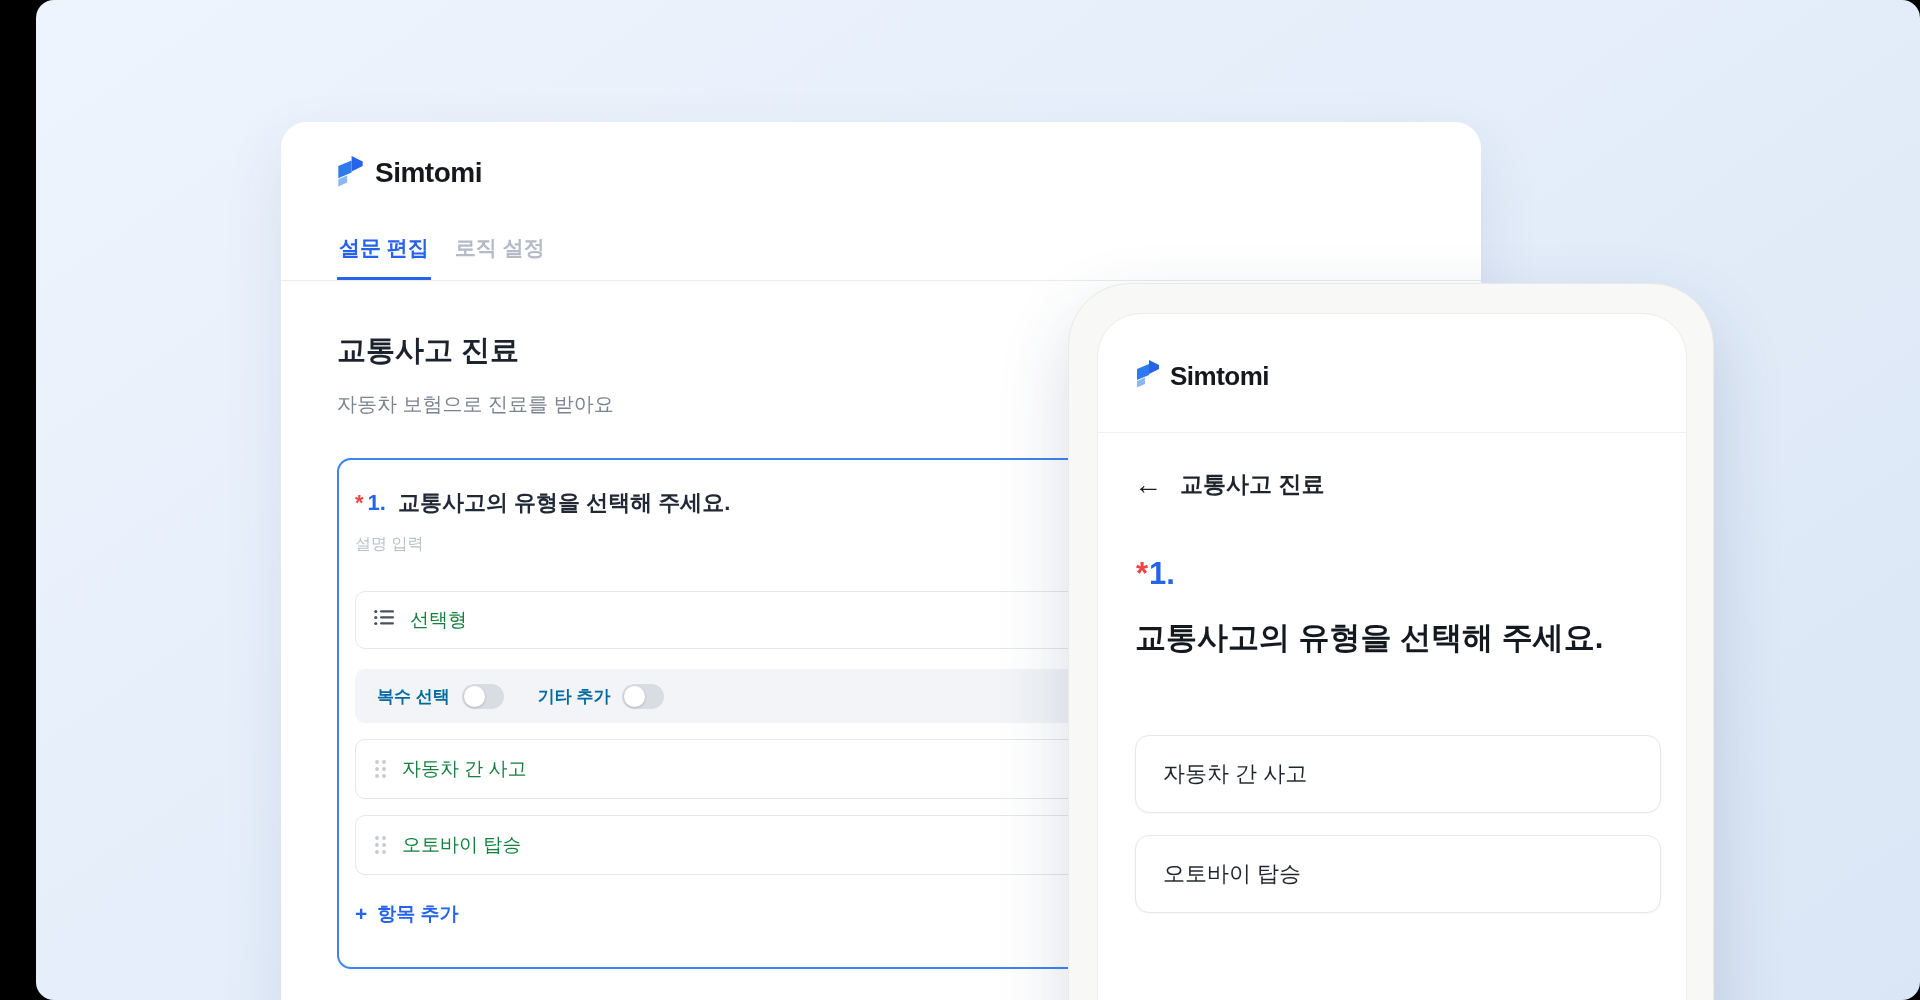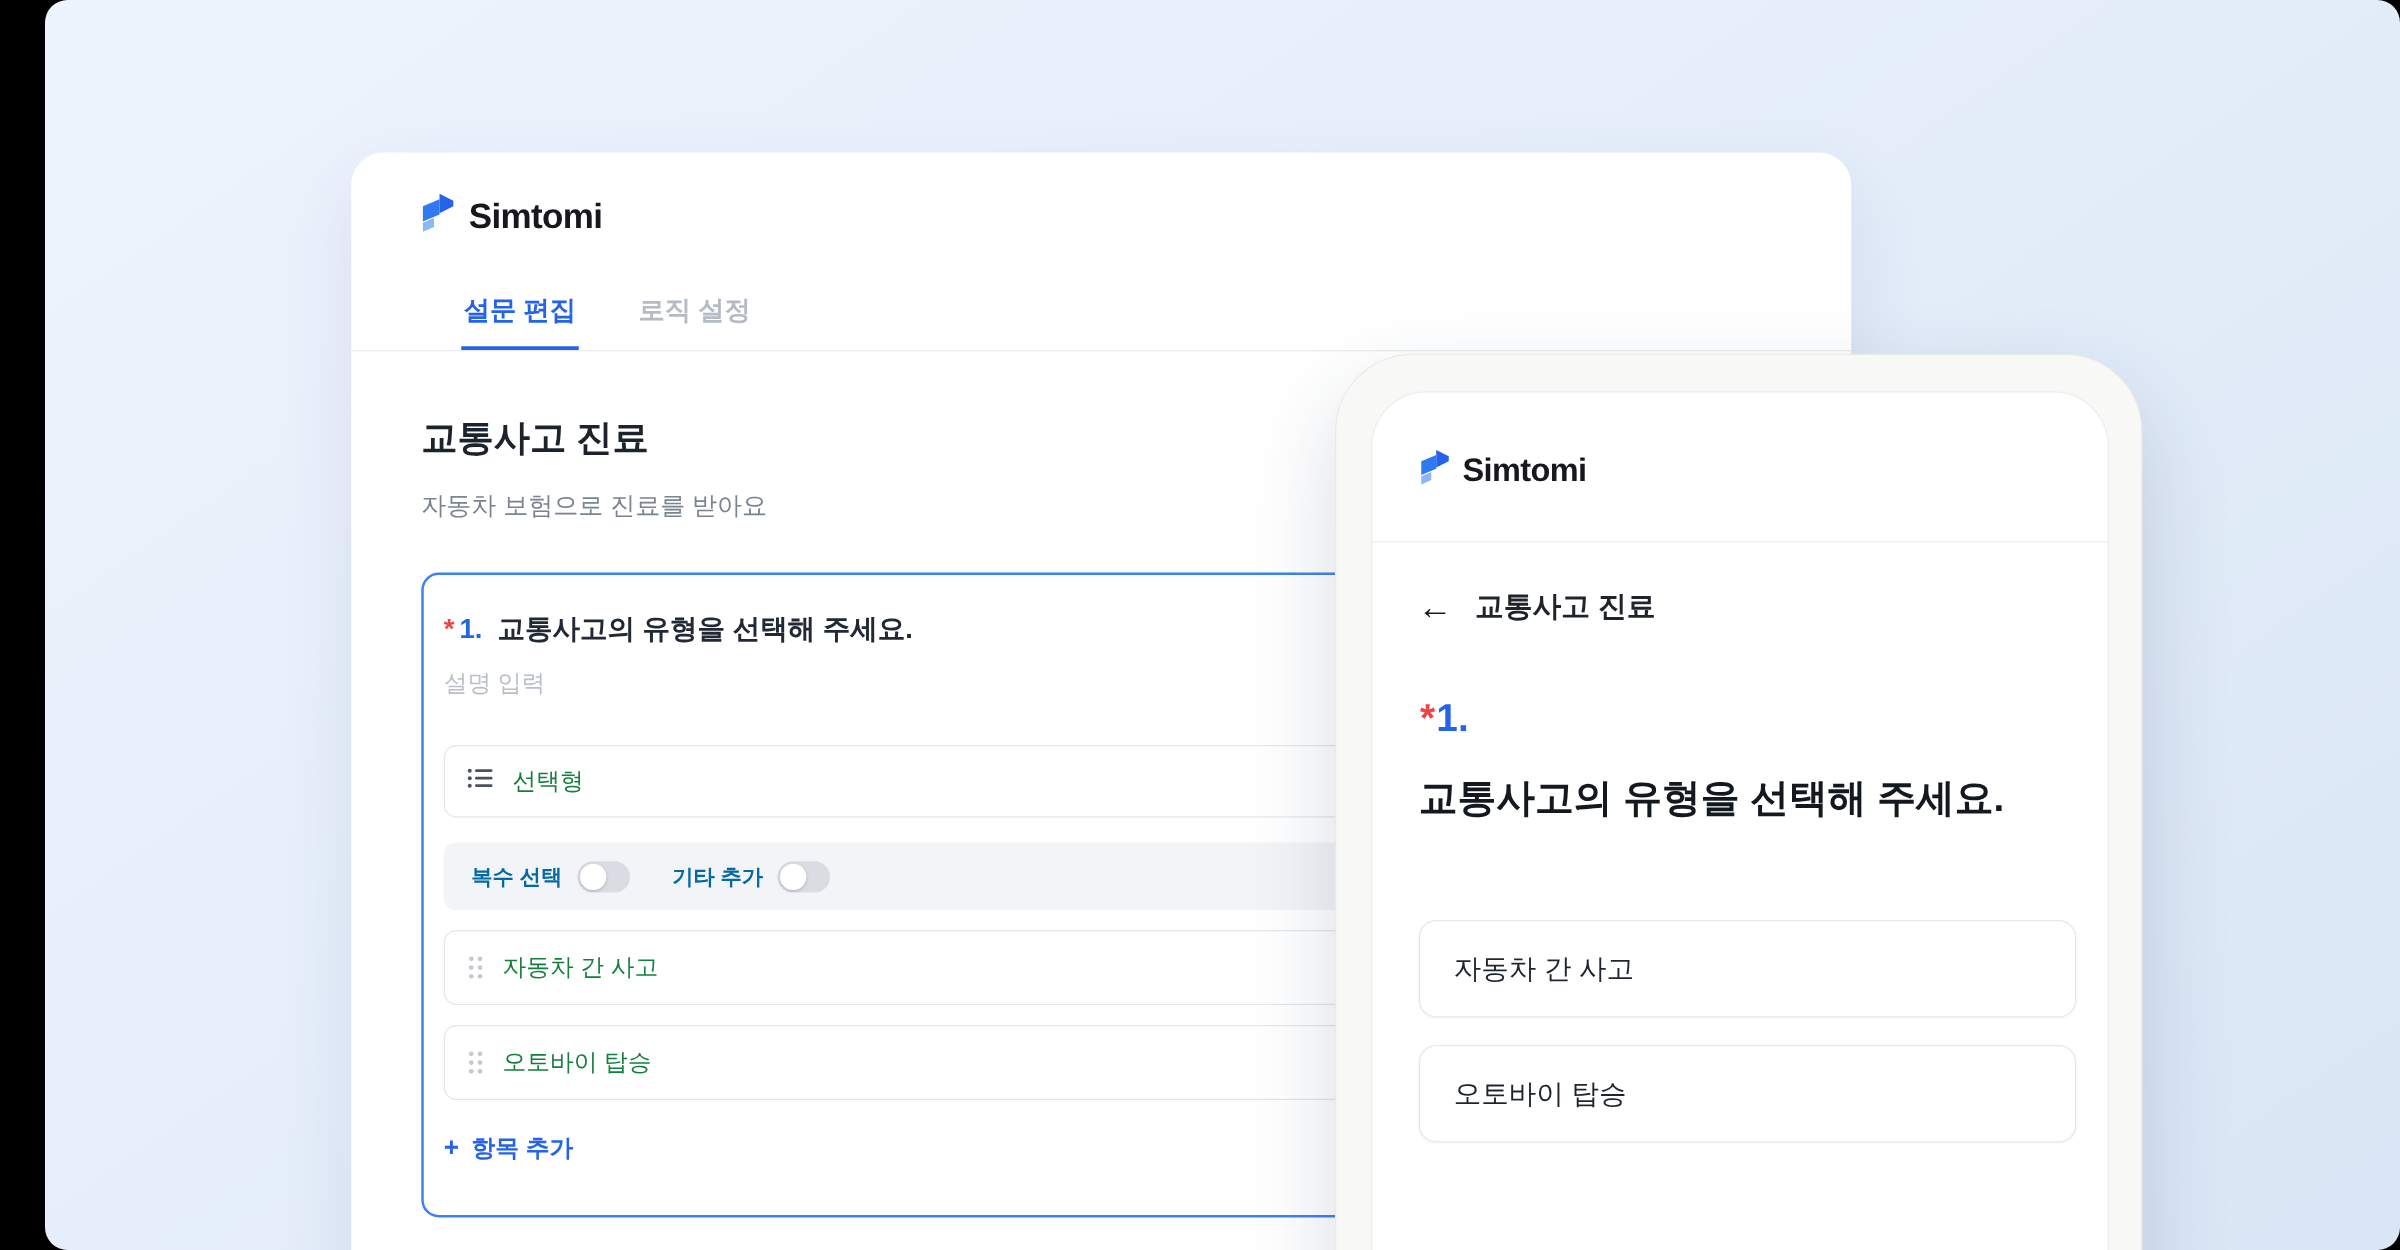--- a/index.html
+++ b/index.html
@@ -31,22 +31,22 @@
   .logo-text { font-size: 28px; font-weight: 800; color: #16181d; letter-spacing: -0.5px; }
   .dc-actions { display: flex; align-items: center; gap: 12px; }
   .btn {
     border: none; border-radius: 9px; cursor: pointer;
     font-family: inherit; font-size: 17px; font-weight: 600;
     padding: 11px 21px; color: #30363f; background: #f0f2f5;
   }
   .btn.primary { background: #2563eb; color: #ffffff; }
 
   .dc-tabs {
-    display: flex; gap: 46px;
-    padding: 4px 88px 0;
+    display: flex; gap: 22px;
+    padding: 4px 56px 0;
     border-bottom: 1px solid #e8ebef;
   }
   .tab {
     font-size: 21px; font-weight: 700; color: #b4bbc6;
     padding: 6px 2px 15px; cursor: pointer;
     border-bottom: 3px solid transparent;
   }
   .tab.active { color: #2563eb; border-bottom-color: #2563eb; }
 
   .dc-body { padding: 50px 56px 0; }
@@ -58,21 +58,21 @@
     width: 1090px;
     border: 2px solid #3d82f6;
     border-radius: 14px;
     padding: 28px 24px 40px 16px;
     background: #fff;
   }
   .q-line { display: flex; align-items: baseline; font-size: 22px; font-weight: 700; }
   .req { color: #ef4444; margin-right: 4px; }
   .q-num { color: #2563eb; margin-right: 12px; }
   .q-text { color: #222936; }
-  .q-desc { margin-top: 16px; font-size: 19px; color: #b9bfc9; }
+  .q-desc { margin-top: 16px; font-size: 16px; color: #b9bfc9; }
 
   .field {
     display: flex; align-items: center; gap: 15px;
     height: 58px; padding: 0 18px;
     border: 1.5px solid #e3e6ea; border-radius: 10px;
     background: #fff; font-size: 19px; color: #15803d;
   }
   .type-select { margin-top: 36px; cursor: pointer; }
 
   .toggle-panel {

